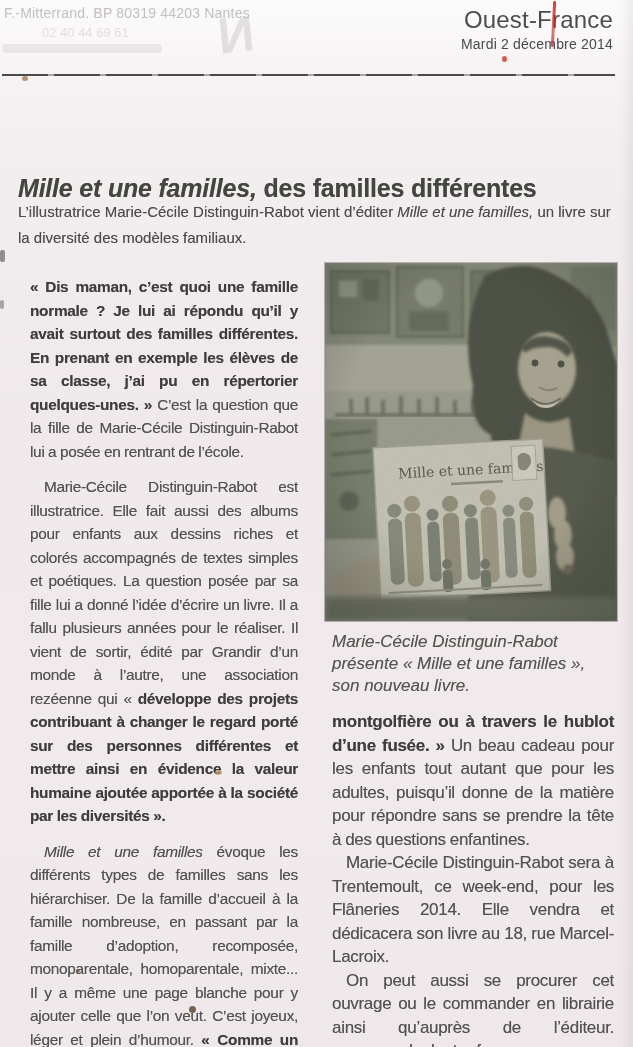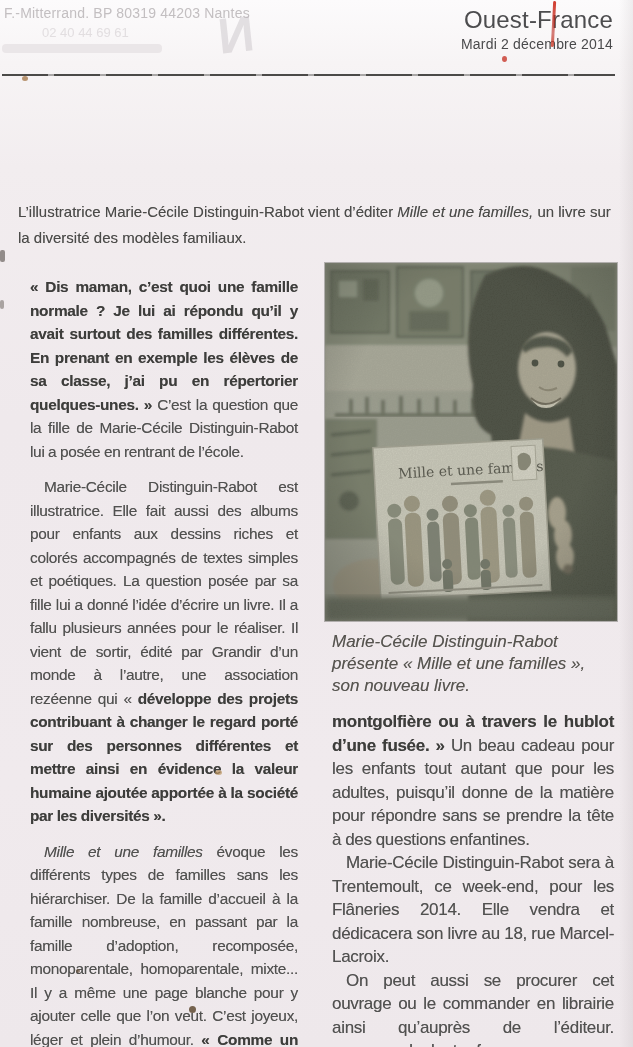--- a/index.html
+++ b/index.html
@@ -61,20 +61,21 @@
   <div class="watermark-n">N</div>
 
   <div class="masthead">
     <div class="paper">Ouest-France</div>
     <div class="date">Mardi 2 décembre 2014</div>
   </div>
   <div class="red-stroke"></div>
   <div class="red-dot"></div>
   <div class="rule"></div>
 
+  <h1 class="headline"><span class="i">Mille et une familles,</span><span> des familles différentes</span></h1>
   <div class="standfirst"><span>L’illustratrice Marie-Cécile Distinguin-Rabot vient d’éditer </span><span class="i">Mille et une familles,</span><span> un livre sur la diversité des modèles familiaux.</span></div>
 
   <div class="article">
     <div class="col">
       <p><span class="b">« Dis maman, c’est quoi une famille normale ? Je lui ai répondu qu’il y avait surtout des familles différentes. En prenant en exemple les élèves de sa classe, j’ai pu en répertorier quelques-unes. » </span><span>C’est la question que la fille de Marie-Cécile Distinguin-Rabot lui a posée en rentrant de l’école.</span></p>
       <p class="ind"><span>Marie-Cécile Distinguin-Rabot est illustratrice. Elle fait aussi des albums pour enfants aux dessins riches et colorés accompagnés de textes simples et poétiques. La question posée par sa fille lui a donné l’idée d’écrire un livre. Il a fallu plusieurs années pour le réaliser. Il vient de sortir, édité par Grandir d’un monde à l’autre, une association rezéenne qui « </span><span class="b">développe des projets contribuant à changer le regard porté sur des personnes différentes et mettre ainsi en évidence la valeur humaine ajoutée apportée à la société par les diversités ».</span></p>
       <p class="ind"><span class="i">Mille et une familles</span><span> évoque les différents types de familles sans les hiérarchiser. De la famille d’accueil à la famille nombreuse, en passant par la famille d’adoption, recomposée, monoparentale, homoparentale, mixte... Il y a même une page blanche pour y ajouter celle que l’on veut. C’est joyeux, léger et plein d’humour. </span><span class="b">« Comme un album photo que l’on feuillette pour prendre de la hauteur, à dos d’éléphant, en</span></p>
     </div>
 
     <div class="col photo-wrap">

